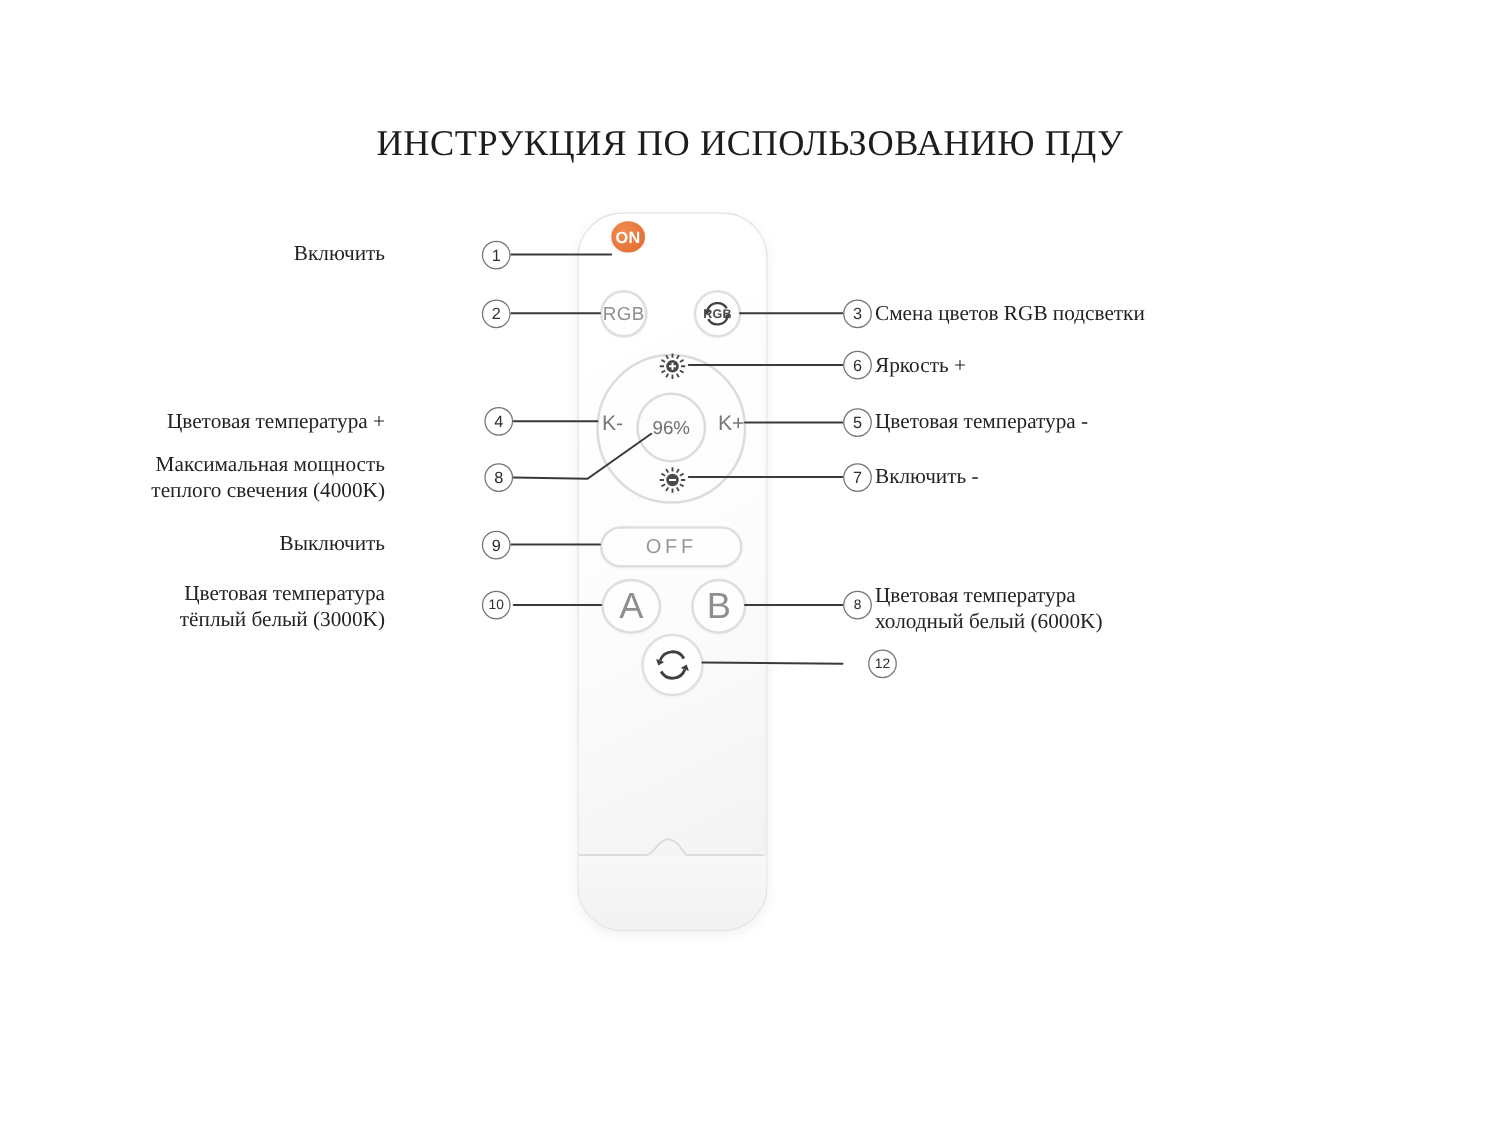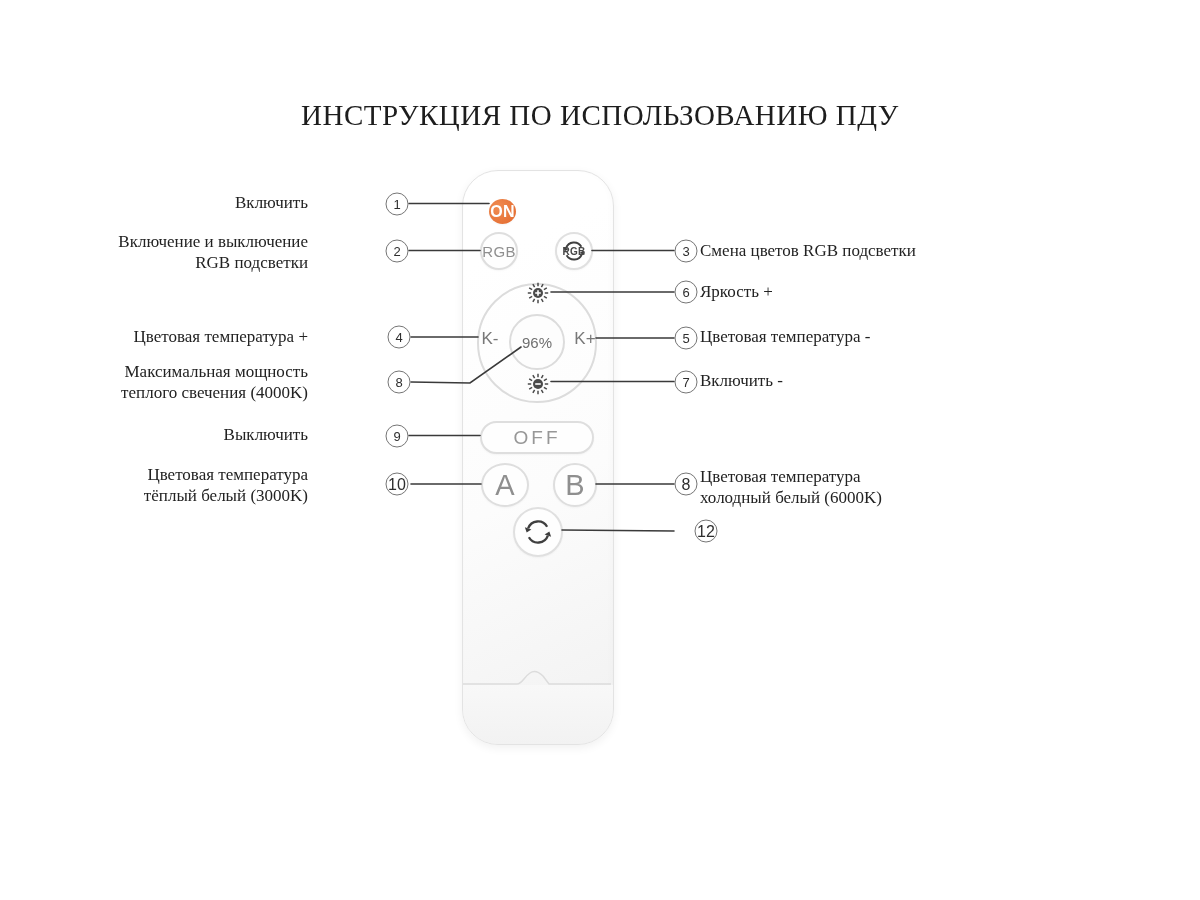--- a/index.html
+++ b/index.html
@@ -26,23 +26,23 @@
     background:linear-gradient(#f8f8f8,#f2f2f2);
     border-radius:0 0 35px 35px;
   }
   .btn {
     position:absolute; display:flex; align-items:center; justify-content:center;
     background:#fefefe; border:2px solid #dedede; border-radius:50%;
     color:#8f8f8f; font-family:"Liberation Sans", sans-serif;
     box-sizing:border-box; box-shadow:0 1px 2px rgba(0,0,0,0.04);
   }
   .btn-on {
-    left:26px; top:28px; width:27px; height:25px; border:none;
+    left:26px; top:6px; width:27px; height:25px; border:none;
     background:radial-gradient(circle at 35% 35%, #f08c52, #e2682c);
-    color:#fff; font-size:16px; font-weight:bold; letter-spacing:0.3px;
+    color:#fff; font-size:13px; font-weight:bold; letter-spacing:0.3px;
   }
   .btn-rgb   { left:17px; top:61px; width:38px; height:38px; font-size:15px; letter-spacing:0.3px; }
   .btn-rgbcy { left:92px; top:61px; width:38px; height:38px; border:2px solid #e0e0e0; }
   .btn-rgbcy .rgbtxt {
     position:absolute; left:0; top:0; width:100%; height:100%;
     display:flex; align-items:center; justify-content:center;
     font-size:10px; font-weight:bold; color:#474747; letter-spacing:0.2px;
   }
   .dial-outer {
     position:absolute; left:14px; top:112px; width:120px; height:120px;
@@ -54,41 +54,41 @@
     box-sizing:border-box; display:flex; align-items:center; justify-content:center;
     font-family:"Liberation Sans", sans-serif; font-size:15px; color:#6f6f6f;
   }
   .k-label {
     position:absolute; font-family:"Liberation Sans", sans-serif;
     font-size:17px; color:#787878; transform:translate(-50%,-50%);
   }
   .sun-icon { position:absolute; width:22px; height:22px; }
   .btn-off {
     left:17px; top:250px; width:114px; height:33px; border-radius:17px;
-    font-size:19px; letter-spacing:3px; color:#979797;
+    font-size:16px; letter-spacing:3px; color:#979797;
   }
   .btn-a { left:18px;  top:292px; width:48px; height:44px; font-size:29px; }
   .btn-b { left:90px;  top:292px; width:44px; height:44px; font-size:29px; }
   .btn-cycle { left:50px; top:336px; width:50px; height:50px; border:2px solid #e0e0e0; }
   
   .callout-label {
     position:absolute; font-size:17px; line-height:1.25; color:#222;
     white-space:pre-line; transform:translateY(-50%);
     font-family:"Liberation Serif", serif;
   }
   .callout-label.left  { right:816px; text-align:right; }
   .callout-label.right { left:700px;  text-align:left;  }
   .callout-num {
     position:absolute; width:23px; height:23px; box-sizing:border-box;
     border:1.4px solid #757575; border-radius:50%; background:#fff;
     display:flex; align-items:center; justify-content:center;
     font-family:"Liberation Sans", sans-serif; font-size:13px; color:#2e2e2e;
     transform:translate(-50%,-50%); z-index:3;
   }
-  .callout-num.two { font-size:16px; }
+  .callout-num.two { font-size:11px; }
   .lines { position:absolute; left:0; top:0; z-index:2; pointer-events:none; }
 </style>
 </head>
 <body>
 
 <div class="page">
 
   <svg width="0" height="0" style="position:absolute">
     <defs>
       <g id="sun-core" stroke="#4a4a4a" stroke-width="1.5">
@@ -172,22 +172,20 @@
       <path d="M411,484 H481"></path>
       <path d="M596,484 H674"></path>
       <path d="M562,530 L674,531"></path>
     </g>
     <path d="M463,684 L517,684 C522,684 524,677 530,673 C534,670 538,671 543,676 L549,684 L611,684" fill="none" stroke="#dcdcdc" stroke-width="1.5"></path>
   </svg>
 
   <div class="callout-label left" style="top:203px">Включить</div>
   <div class="callout-num" style="left:397px; top:203.5px">1</div>
 
-  <div class="callout-label left" style="top:252px">Включение и выключение
-RGB подсветки</div>
   <div class="callout-num" style="left:397px; top:250.5px">2</div>
 
   <div class="callout-label left" style="top:337px">Цветовая температура +</div>
   <div class="callout-num" style="left:399px; top:337px">4</div>
 
   <div class="callout-label left" style="top:382px">Максимальная мощность
 теплого свечения (4000K)</div>
   <div class="callout-num" style="left:399px; top:381.5px">8</div>
 
   <div class="callout-label left" style="top:435px">Выключить</div>

